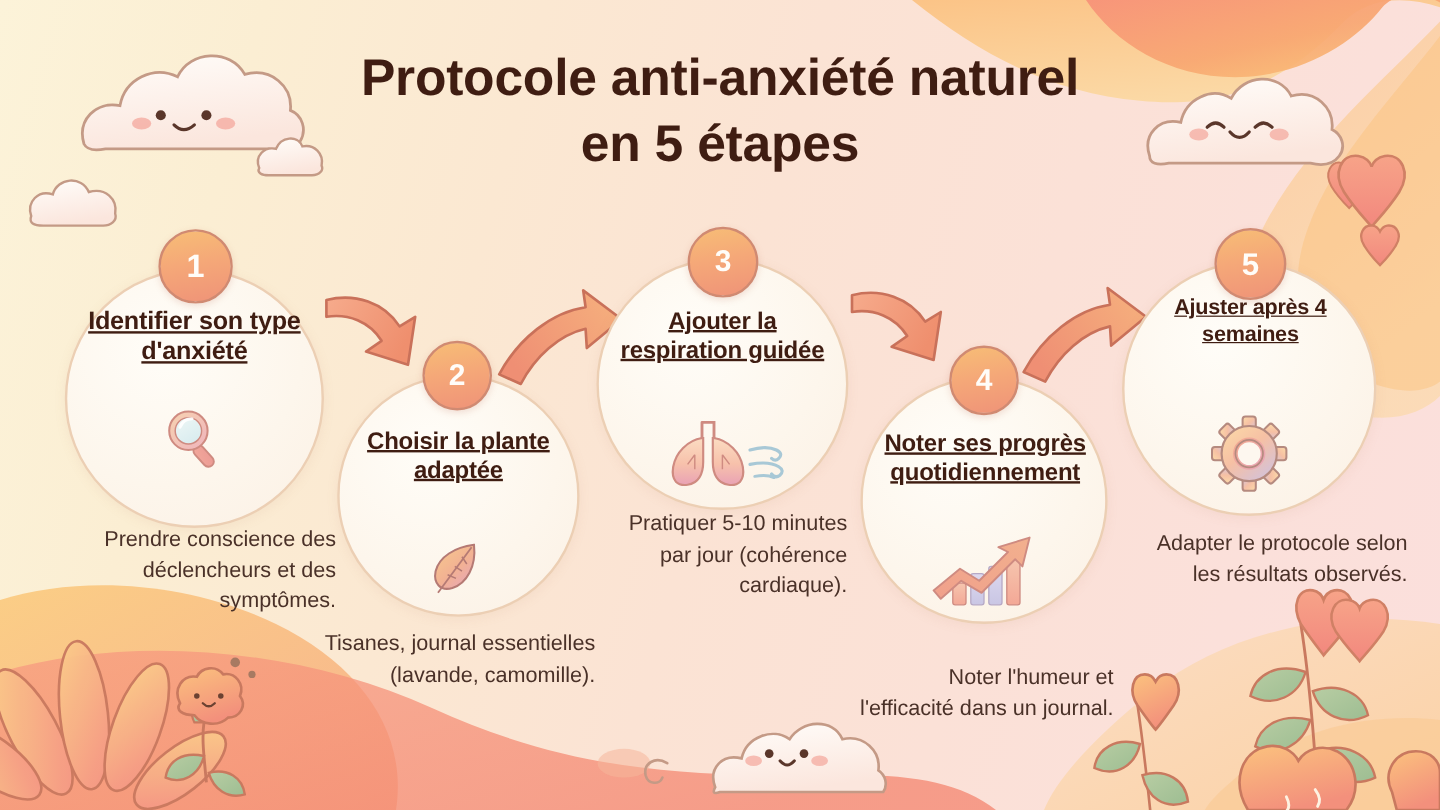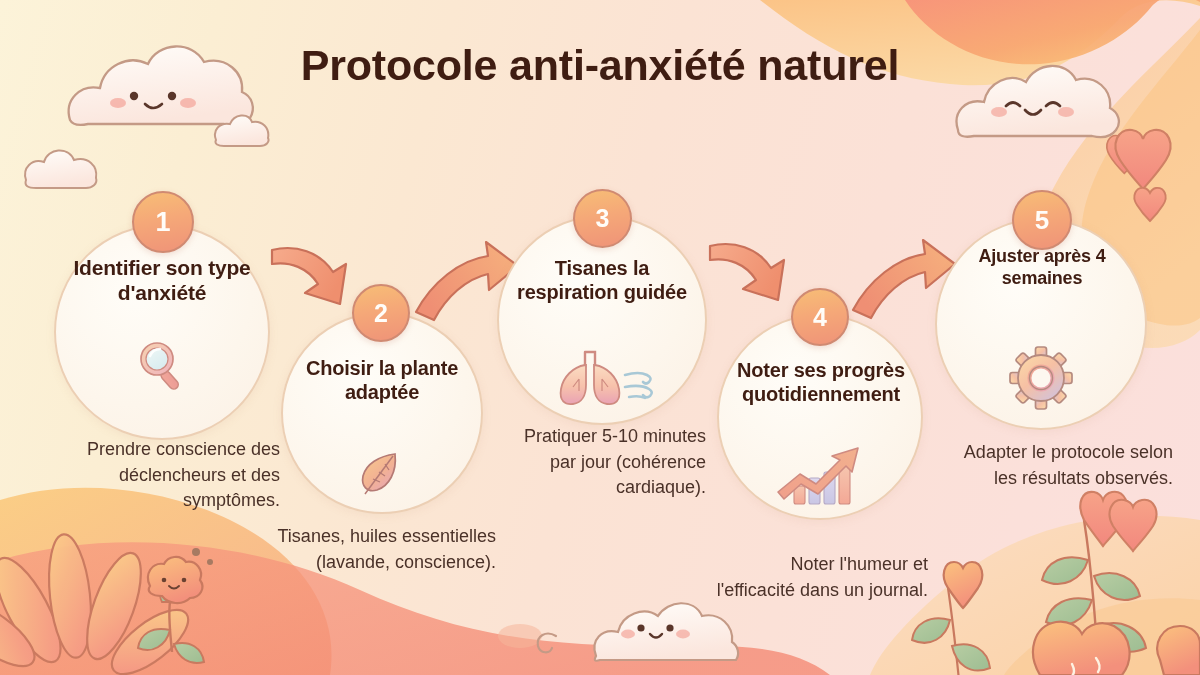--- a/index.html
+++ b/index.html
@@ -39,20 +39,21 @@
     background:linear-gradient(170deg,#f7bd76 0%,#f5a878 45%,#ef9378 100%);
     border:2px solid #d08a72;
     color:#fffdf9;font-weight:700;
     display:flex;align-items:center;justify-content:center;
     box-shadow:0 2px 6px rgba(190,120,95,.22);
     z-index:6;
   }
   .steptitle{
     color:#3f1d12;font-weight:700;text-align:center;line-height:1.2;
     letter-spacing:-0.2px;
+    text-decoration:underline;
   }
   .icon{display:flex;align-items:center;justify-content:center;}
   .caption{
     position:absolute;text-align:right;color:#4a3128;
     line-height:1.42;font-weight:400;
   }
 
   
   #step1 .circle{left:54px;top:224px;width:216px;height:216px;}
   #step1 .badge {left:132px;top:191px;width:58px;height:58px;font-size:27px;}
@@ -264,20 +265,21 @@
 
     <g>
       <path d="M853,310 C869,280 897,258 925,254 L923,240 L955,264 L926,288 L925,272 C903,277 883,295 871,318 Z" fill="url(#arrG2)" stroke="#c9715a" stroke-width="2.2" stroke-linejoin="round"></path>
     </g>
   </svg>
 
   <div id="content">
 
     <div class="title">
       <span>Protocole anti-anxiété naturel</span>
+      <span class="l2">en 5 étapes</span>
     </div>
 
     <div class="step" id="step1">
       <div class="circle"></div>
       <div class="badge">1</div>
       <div class="steptitle">Identifier son type d'anxiété</div>
       <div class="icon">
         <svg viewBox="0 0 60 60" width="60" height="60" xmlns="http://www.w3.org/2000/svg">
           <defs>
             <linearGradient id="mgRing" x1="0" y1="0" x2="1" y2="1">
@@ -313,27 +315,27 @@
               <stop offset="0%" stop-color="#f7c98d"></stop>
                 <stop offset="55%" stop-color="#f2b193"></stop>
                 <stop offset="100%" stop-color="#e6a5bd"></stop>
             </linearGradient>
           </defs>
           <path d="M40,6 C42,24 34,38 22,42 C12,45 6,38 8,28 C11,16 24,8 40,6 Z" fill="url(#lfG)" stroke="#b57a74" stroke-width="1.7"></path>
           <path d="M38,8 L10,46" stroke="#b57a74" stroke-width="1.5" fill="none"></path>
           <path d="M30,16 L34,22 M24,24 L30,28 M18,31 L25,34" stroke="#b57a74" stroke-width="1.3" fill="none"></path>
         </svg>
       </div>
-      <div class="caption">Tisanes, huiles essentielles (lavande, conscience).</div>
+      <div class="caption">Tisanes, journal essentielles (lavande, camomille).</div>
     </div>
 
     <div class="step" id="step3">
       <div class="circle"></div>
       <div class="badge">3</div>
-      <div class="steptitle">Tisanes la respiration guidée</div>
+      <div class="steptitle">Ajouter la respiration guidée</div>
       <div class="icon">
         <svg viewBox="0 0 122 62" width="122" height="62" xmlns="http://www.w3.org/2000/svg">
           <defs>
             <linearGradient id="lungG" x1="0" y1="0" x2="0" y2="1">
               <stop offset="0%" stop-color="#fbdcc2"></stop>
                 <stop offset="55%" stop-color="#f7c1ab"></stop>
                 <stop offset="100%" stop-color="#e9a2b5"></stop>
             </linearGradient>
           </defs>
           <path d="M44,5 L44,20 M44,5 L54,5 L54,20" stroke="#cf8b81" stroke-width="2.4" fill="none" stroke-linecap="round"></path>

